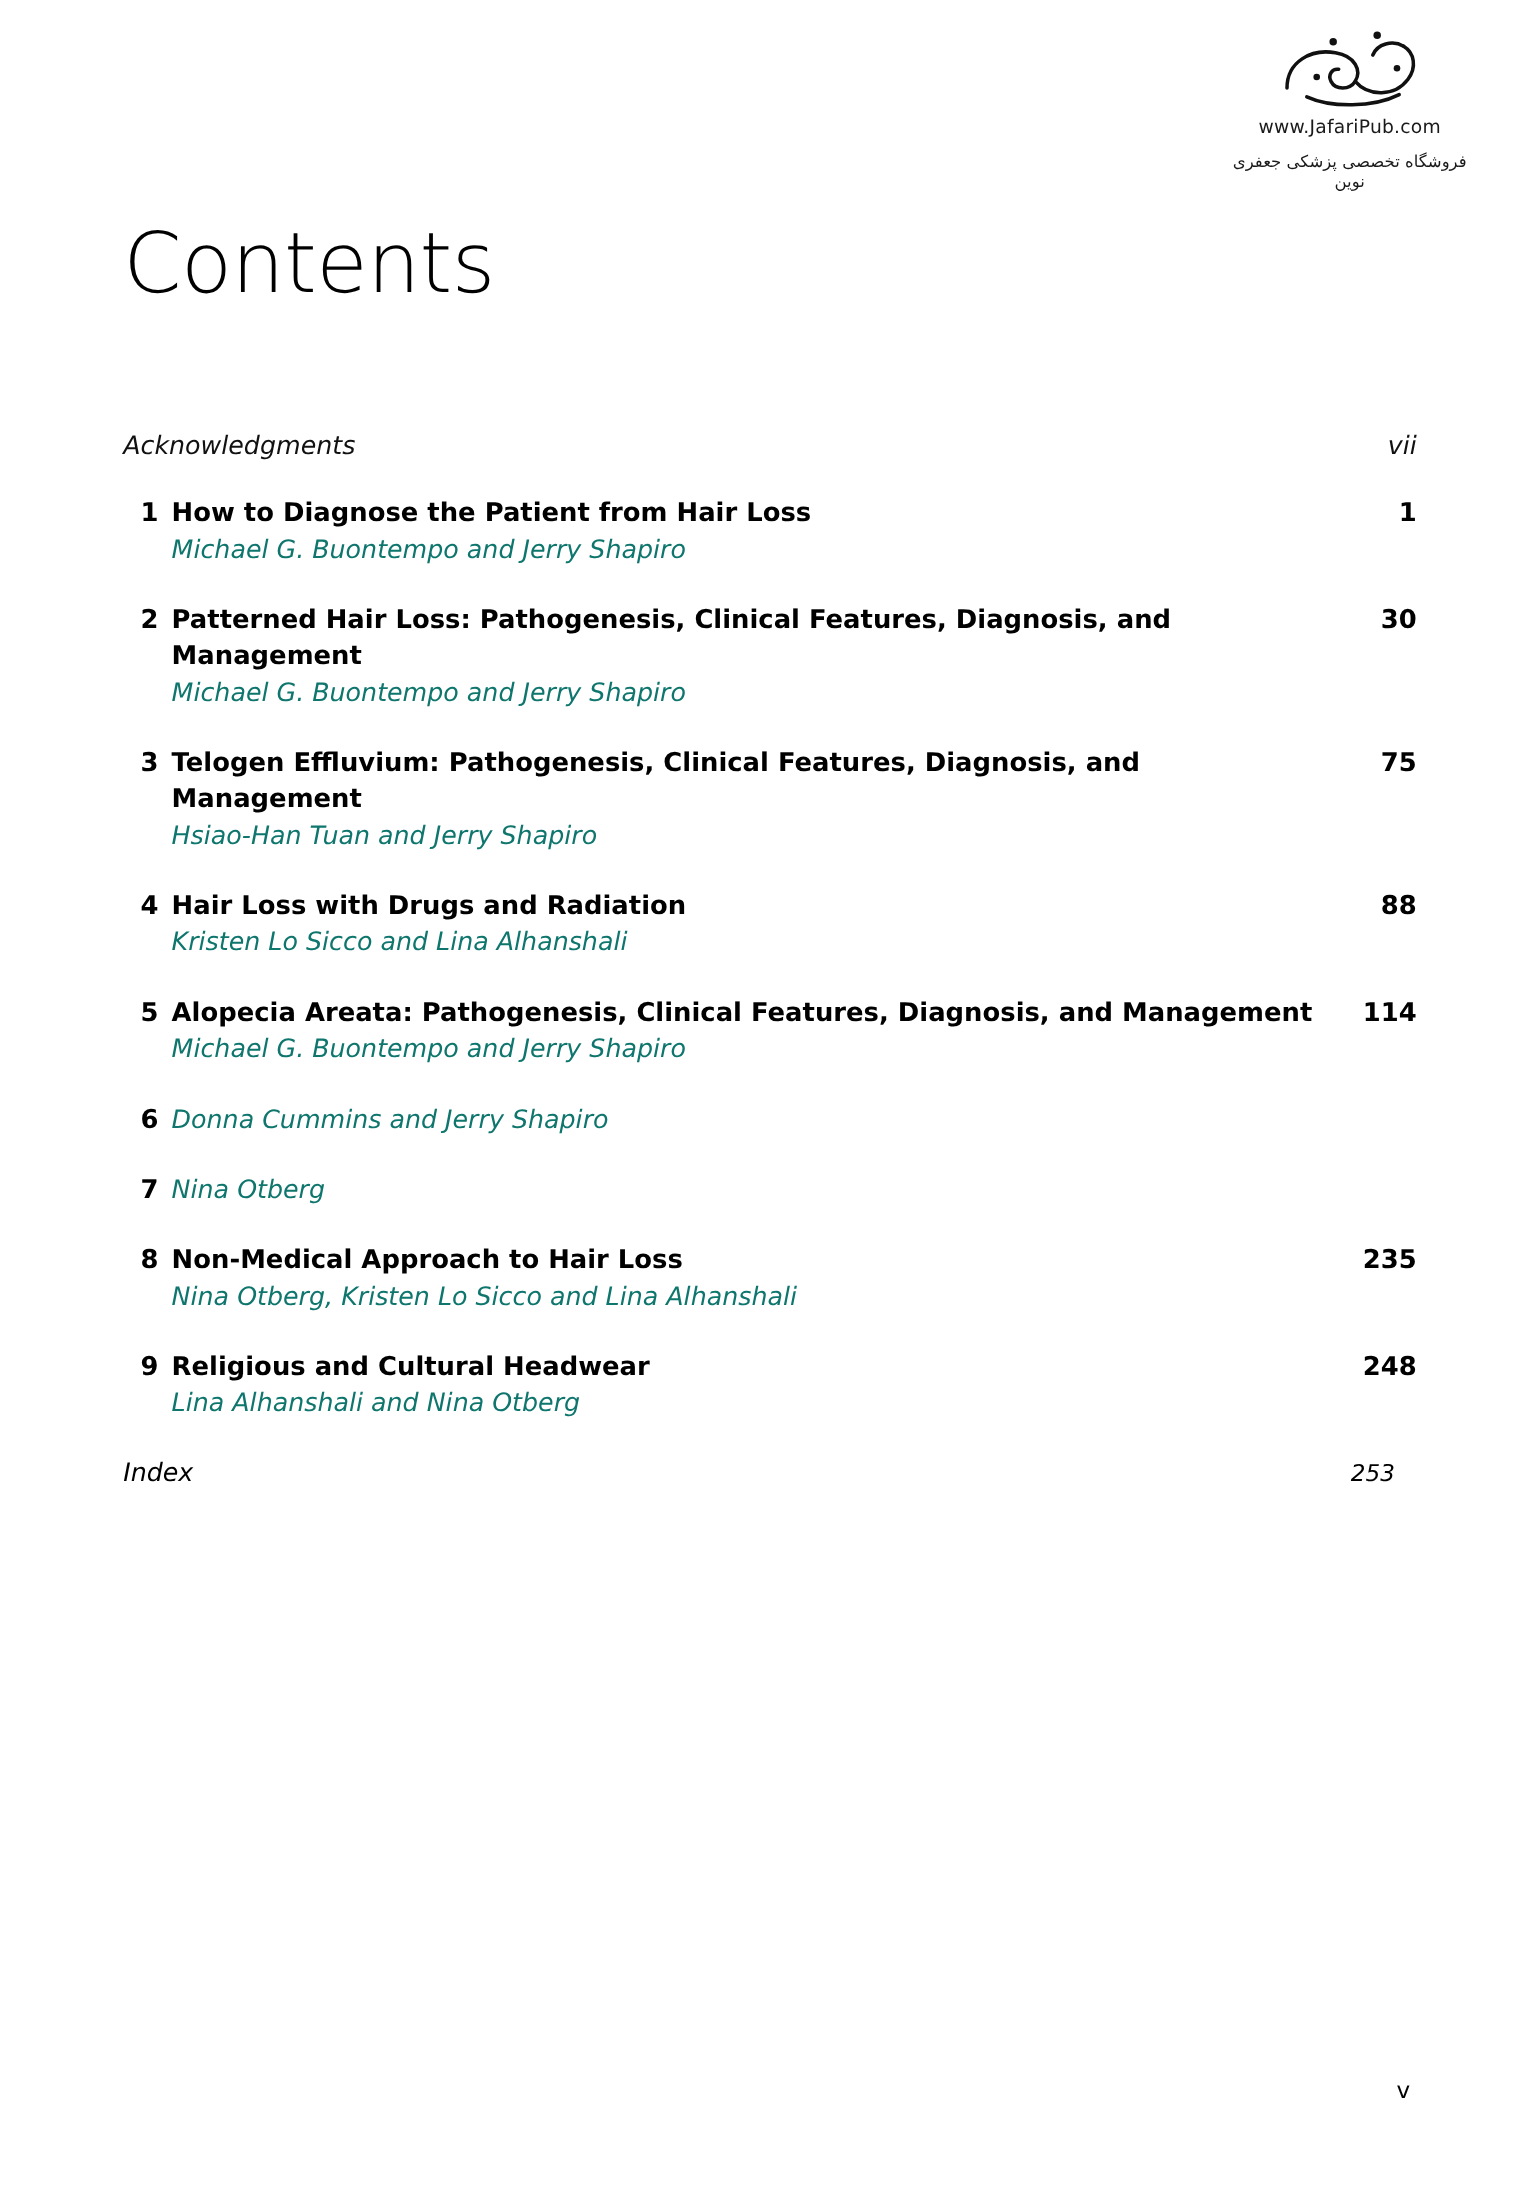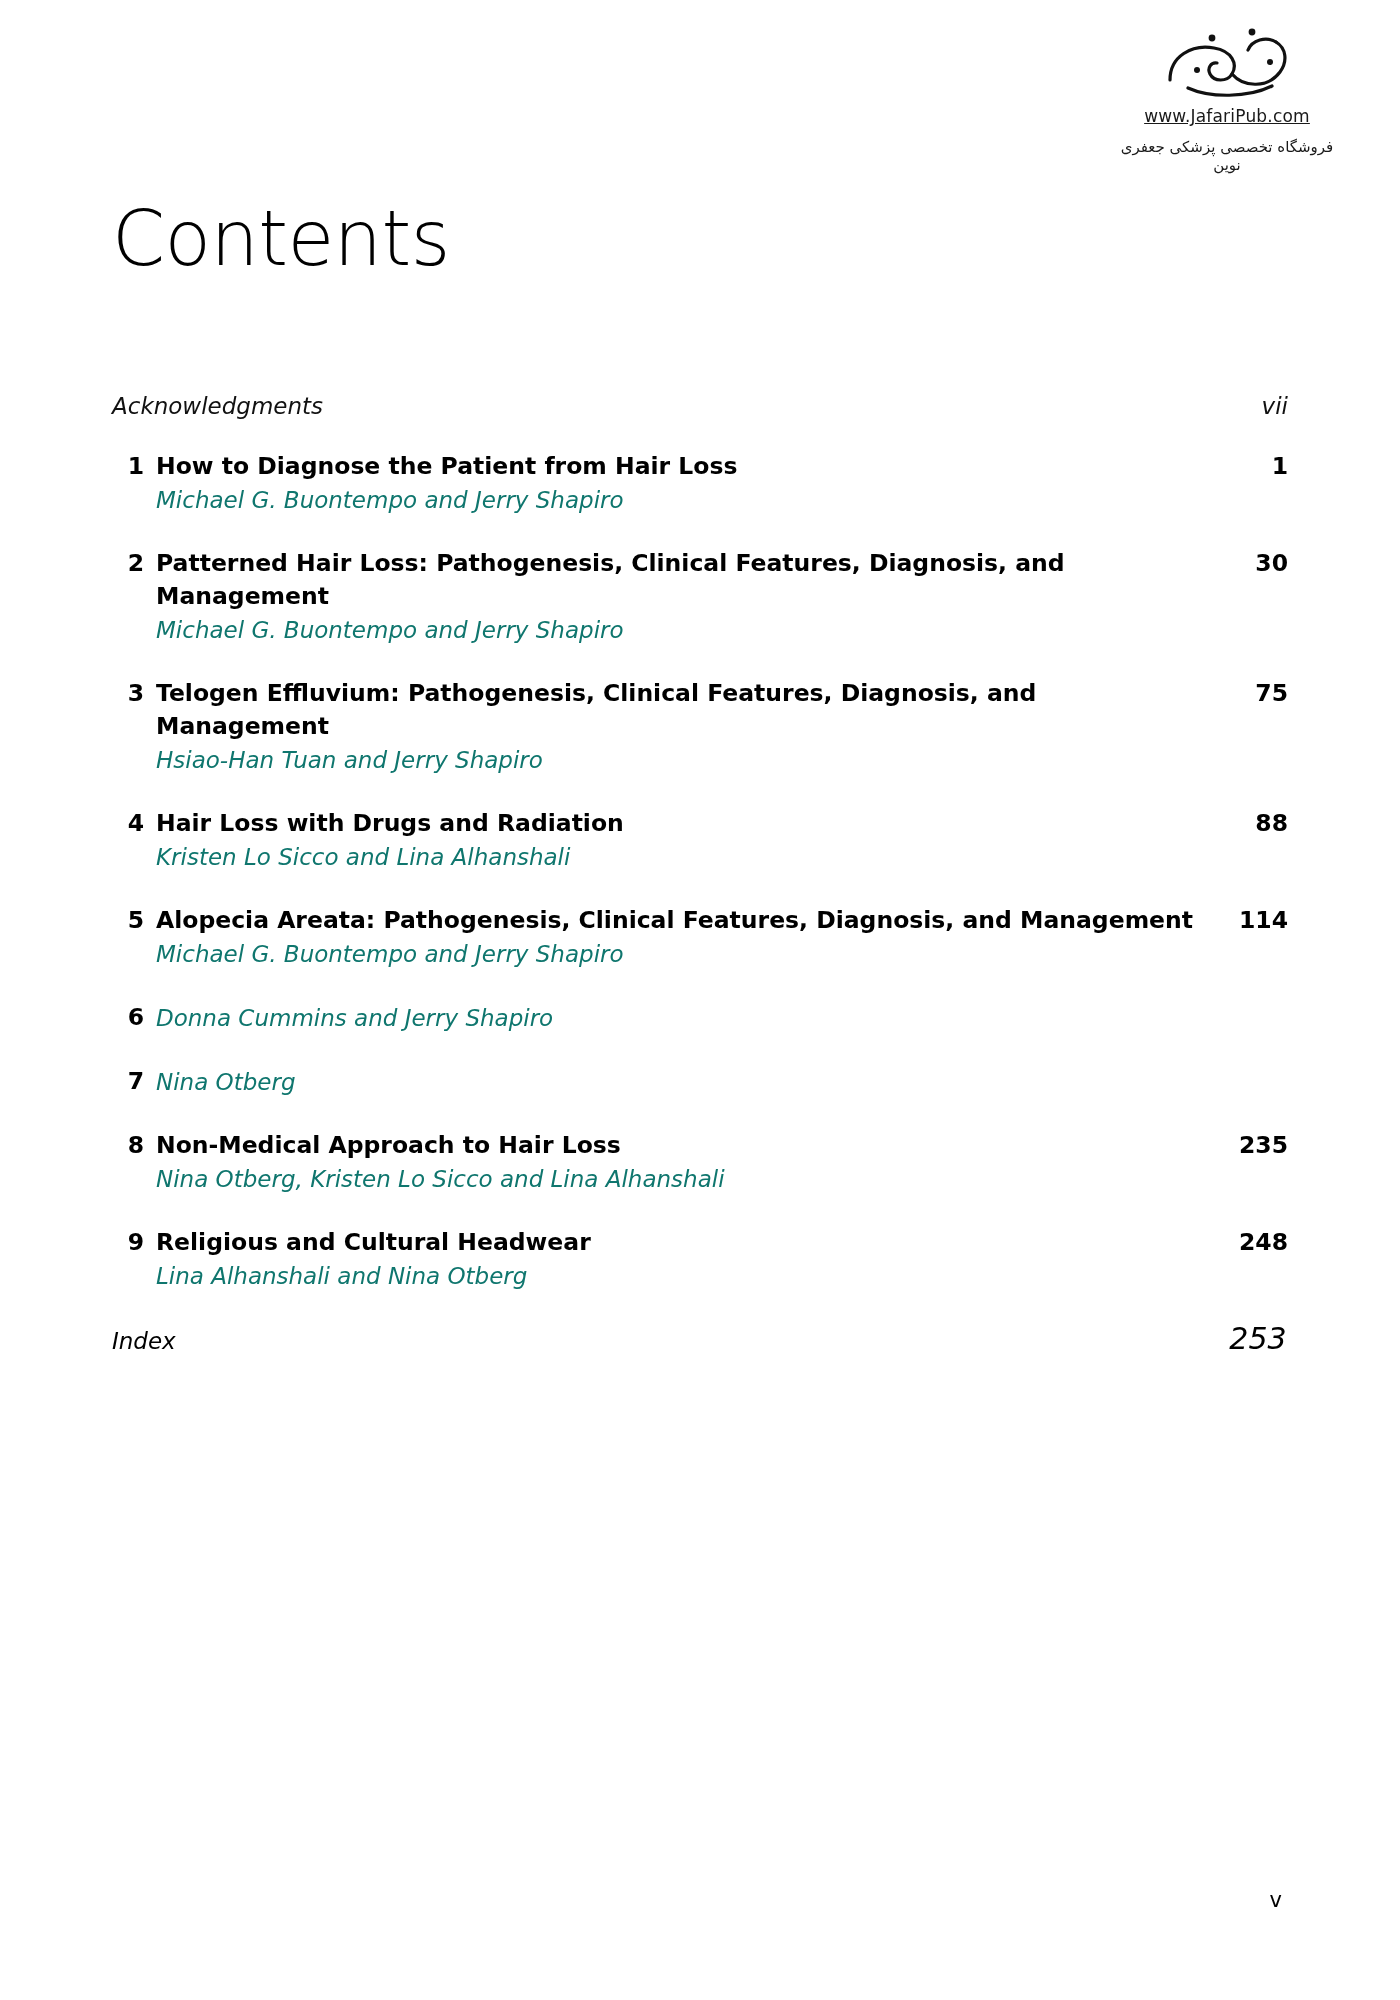--- a/index.html
+++ b/index.html
@@ -35,21 +35,20 @@
     height: 86px;
     position: relative;
   }
   .wm-url {
     font-family: "DejaVu Sans", sans-serif;
     font-size: 17px;
     color: #1a1a1a;
     letter-spacing: 0.2px;
     margin-top: 2px;
     direction: ltr;
-    text-decoration: underline;
   }
   .wm-fa {
     font-family: "DejaVu Sans", sans-serif;
     font-size: 15px;
     color: #1a1a1a;
     margin-top: 12px;
     direction: rtl;
   }
 
   
@@ -145,23 +144,23 @@
     display: flex;
     align-items: baseline;
     justify-content: space-between;
     font-style: italic;
     font-size: 23px;
     line-height: 32px;
     margin-top: 22px;
   }
   .index-page {
     font-style: italic;
-    font-size: 30px;
+    font-size: 21px;
     min-width: 60px;
-    text-align: center;
+    text-align: left;
     padding-right: 2px;
   }
 
   
   .folio {
     position: absolute;
     right: 118px;
     bottom: 88px;
     font-size: 21px;
     color: #000;

